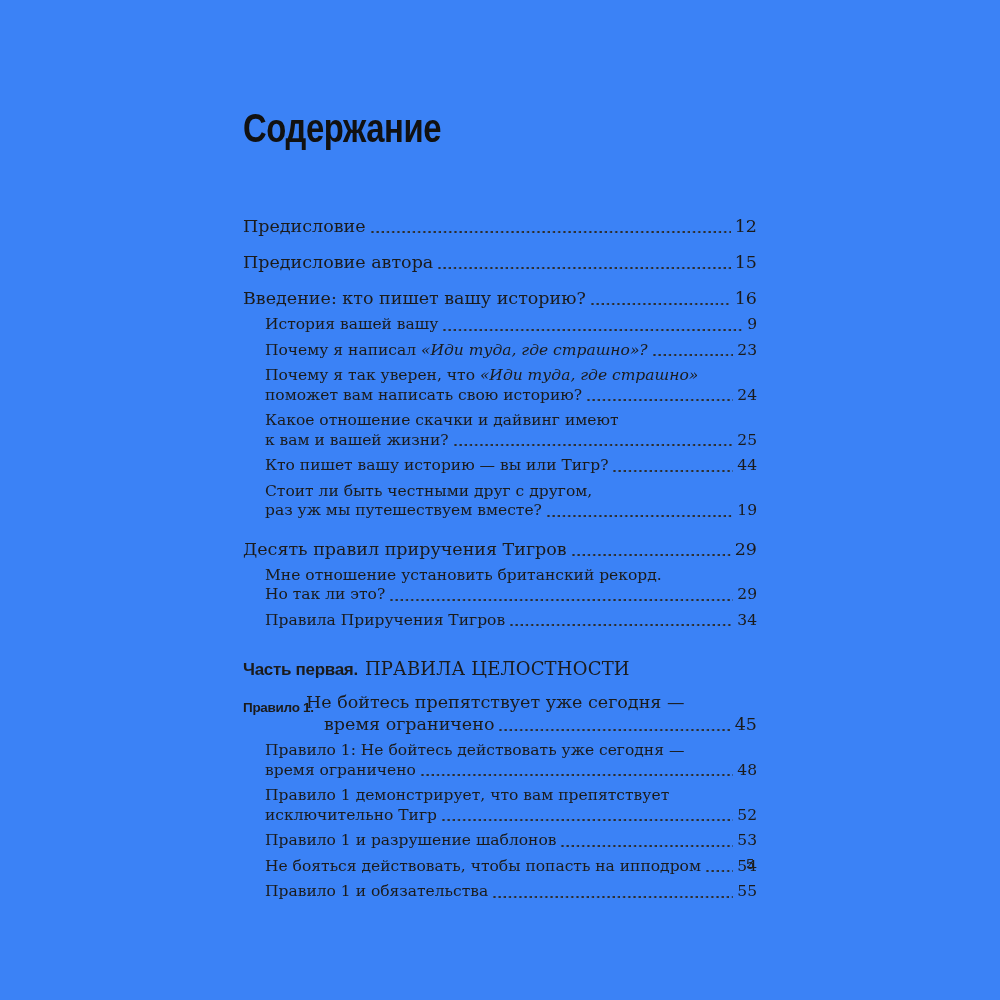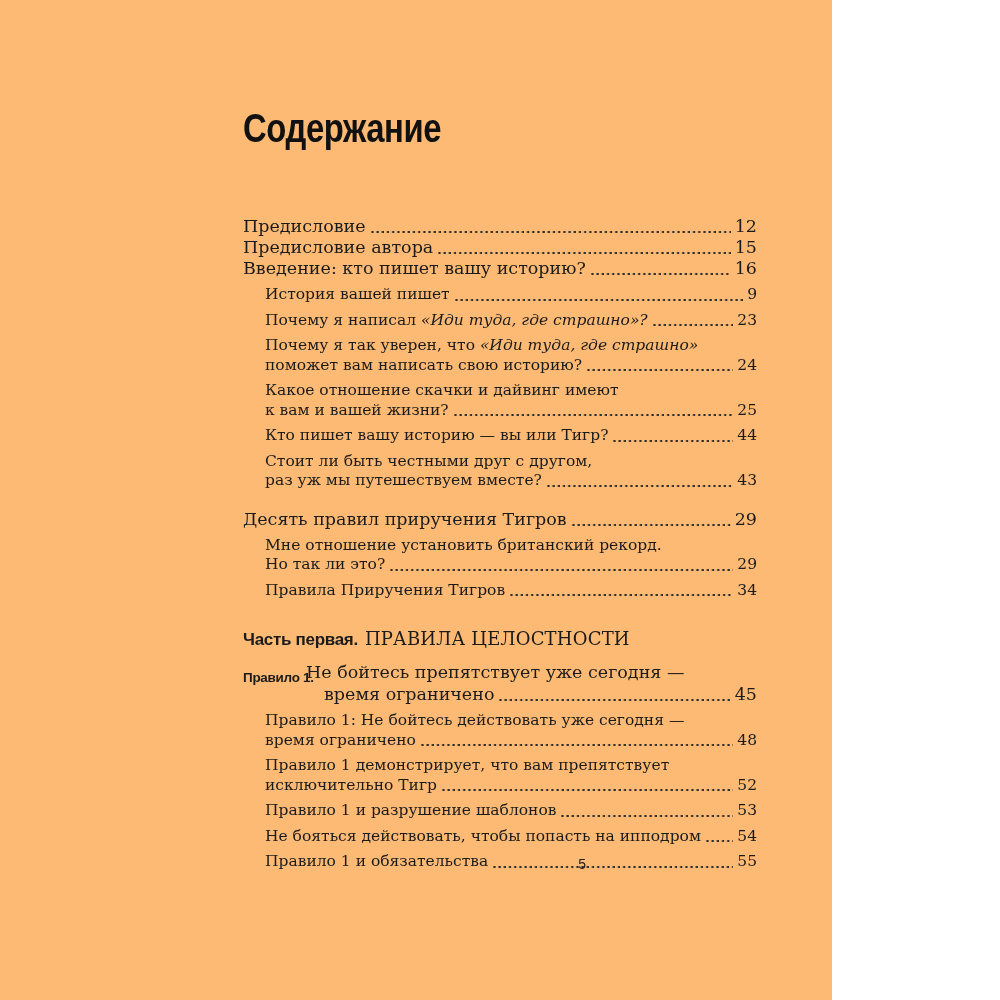--- a/index.html
+++ b/index.html
@@ -5,22 +5,22 @@
   html, body { margin: 0; padding: 0; }
   body {
     width: 1000px; height: 1000px;
     background: #ffffff;
     font-family: "DejaVu Serif", serif;
     color: #1b1b1b;
     overflow: hidden;
   }
   .sheet {
     position: relative;
-    width: 832px; height: 1000px;
-    background: #fdba74;
+    width: 1000px; height: 1000px;
+    background: #3b82f6;
     text-decoration: underline;
   }
   .content {
     position: absolute;
     left: 243px; top: 0;
     width: 514px;
   }
   h1.page-title {
     margin: 106px 0 66px 0;
     font-family: "Liberation Sans", sans-serif;
@@ -38,21 +38,21 @@
   }
   
   .entry { margin-top: 6px; }
   .entry .line {
     display: flex;
     align-items: baseline;
   }
   .entry.top {
     font-size: 17.5px;
     line-height: 21px;
-    margin-top: 0;
+    margin-top: 15px;
   }
   .entry.sub {
     font-size: 15.5px;
     line-height: 19.5px;
     margin-left: 22px;
     margin-top: 6px;
   }
   .entry.part {
     margin-top: 26px;
     font-size: 18px;
@@ -129,21 +129,21 @@
         </div>
         <div class="entry top">
           <div class="line">
             <span class="txt">Введение: кто пишет вашу историю?</span>
             <span class="lead"></span>
             <span class="pg">16</span>
           </div>
         </div>
         <div class="entry sub">
           <div class="line">
-            <span class="txt">История вашей пишет</span>
+            <span class="txt">История вашей вашу</span>
             <span class="lead"></span>
             <span class="pg">9</span>
           </div>
         </div>
         <div class="entry sub">
           <div class="line">
             <span class="txt">Почему я написал <i>«Иди туда, где страшно»?</i></span>
             <span class="lead"></span>
             <span class="pg">23</span>
           </div>
@@ -175,21 +175,21 @@
             <span class="pg">44</span>
           </div>
         </div>
         <div class="entry sub">
           <div class="line">
             <span class="txt">Стоит ли быть честными друг с другом,</span>
           </div>
           <div class="line">
             <span class="txt">раз уж мы путешествуем вместе?</span>
             <span class="lead"></span>
-            <span class="pg">43</span>
+            <span class="pg">19</span>
           </div>
         </div>
         <div class="entry top sp-md">
           <div class="line">
             <span class="txt">Десять правил приручения Тигров</span>
             <span class="lead"></span>
             <span class="pg">29</span>
           </div>
         </div>
         <div class="entry sub">

